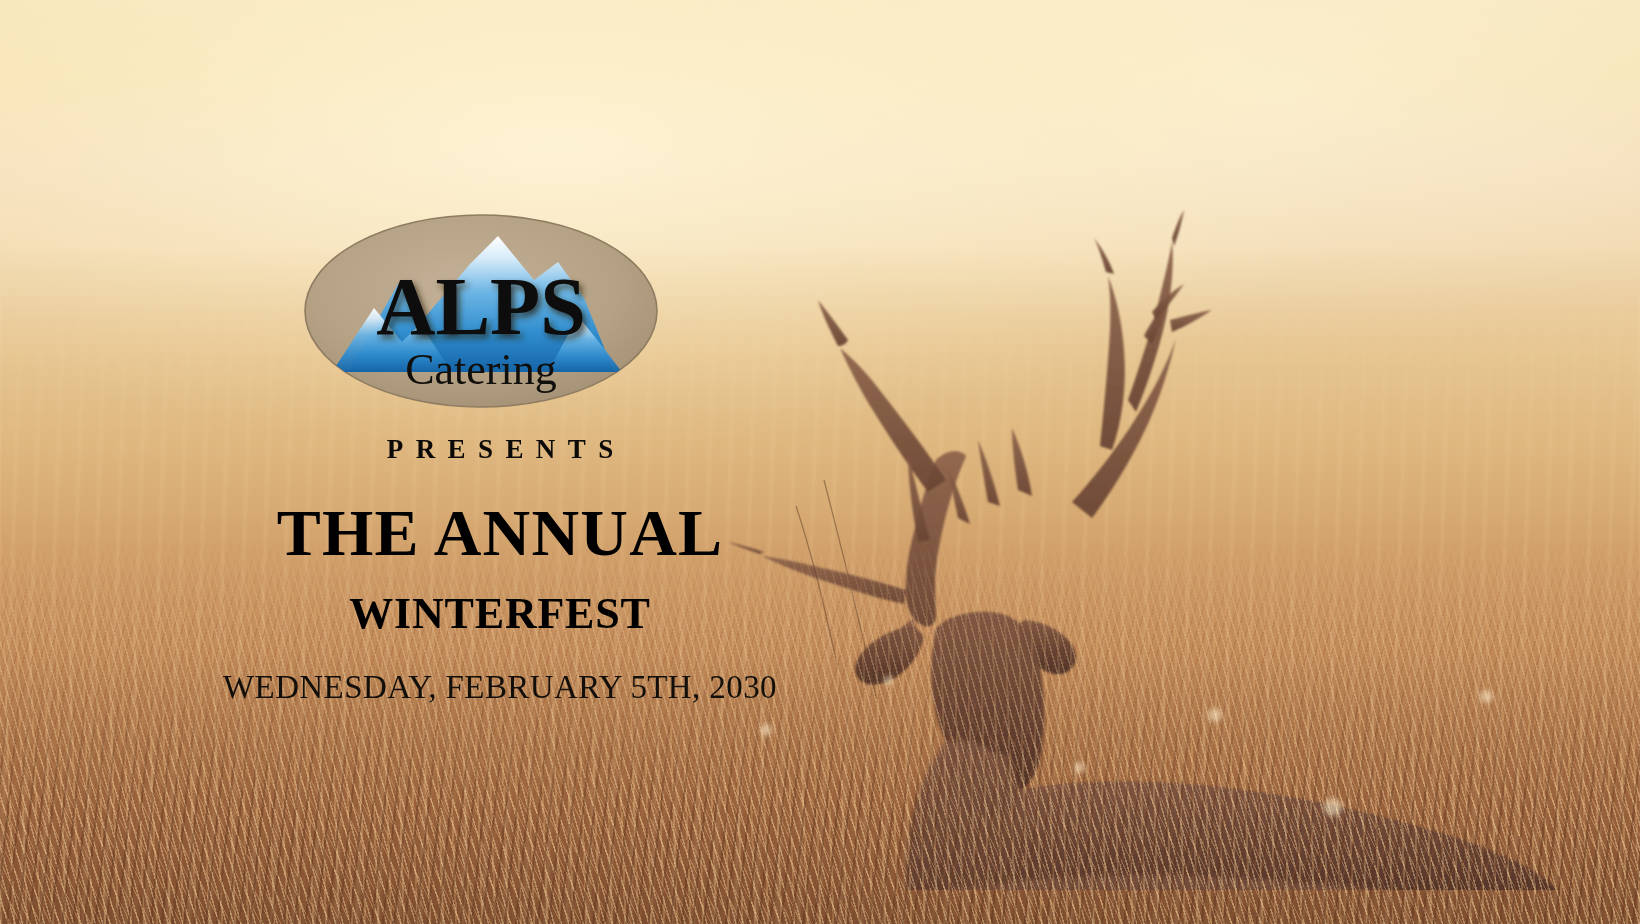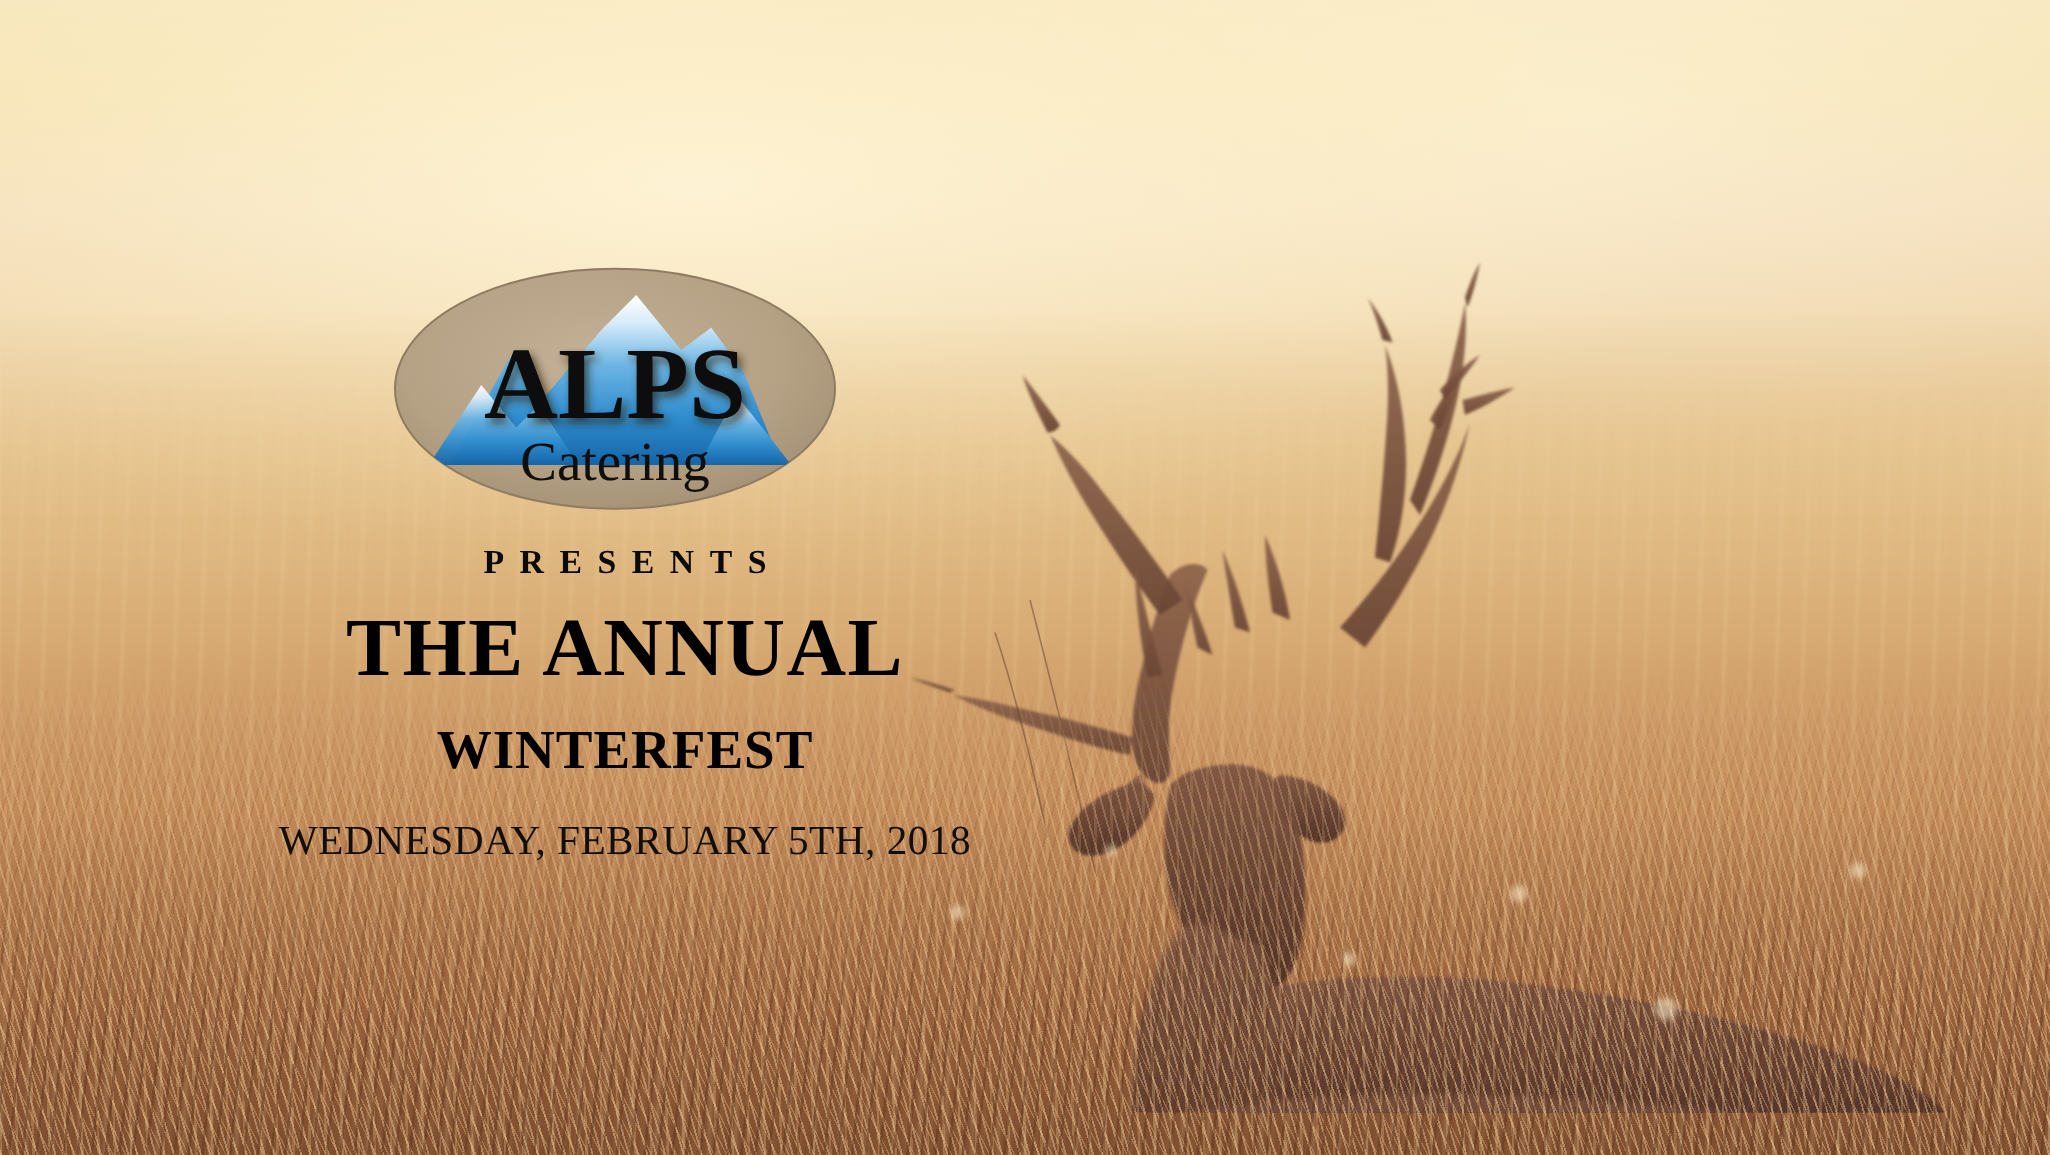--- a/index.html
+++ b/index.html
@@ -99,41 +99,41 @@
     position:absolute;
     left:700px; top:150px;
     width:900px; height:740px;
     pointer-events:none;
   }
   .deer-wrap svg { width:100%; height:100%; display:block; }
 
   
   .logo {
     position:absolute;
-    left:313px; top:212px;
+    left:302px; top:212px;
     width:358px; height:198px;
   }
   .logo svg { width:100%; height:100%; display:block; }
 
   
   .headline-block {
     position:absolute;
     left:0; top:436px;
     width:1000px;
     text-align:center;
   }
   .presents {
     font-family:"Liberation Serif", serif;
     font-weight:bold;
     font-size:27px;
     letter-spacing:.46em;
     text-indent:.46em;
     color:#0b0a08;
     line-height:1;
-    margin-bottom:22px;
+    margin-bottom:36px;
   }
   .line1, .line2 {
     font-family:Liberation Serif, serif;
     font-weight:bold;
     color:#000000;
     line-height:1.02;
     letter-spacing:.018em;
   }
   .line1 { font-size:66px; margin-bottom:26px; }
   .line2 { font-size:44px; margin-bottom:34px; }
@@ -308,16 +308,16 @@
       <text x="179" y="122" text-anchor="middle" font-family="'Liberation Serif', serif" font-weight="bold" font-size="82" fill="#0b0a09" filter="url(#txtShadow)">ALPS</text>
 
       <text x="179" y="172" text-anchor="middle" font-family="'Liberation Serif', serif" font-size="44" fill="#100f0c">Catering</text>
     </svg>
   </div>
 
   <div class="headline-block">
     <div class="presents">PRESENTS</div>
     <div class="line1">THE ANNUAL</div>
     <div class="line2">WINTERFEST</div>
-    <div class="datetext">WEDNESDAY, FEBRUARY 5TH, 2018</div>
+    <div class="datetext">WEDNESDAY, FEBRUARY 5TH, 2030</div>
   </div>
 
 </div>
 
 </body></html>

